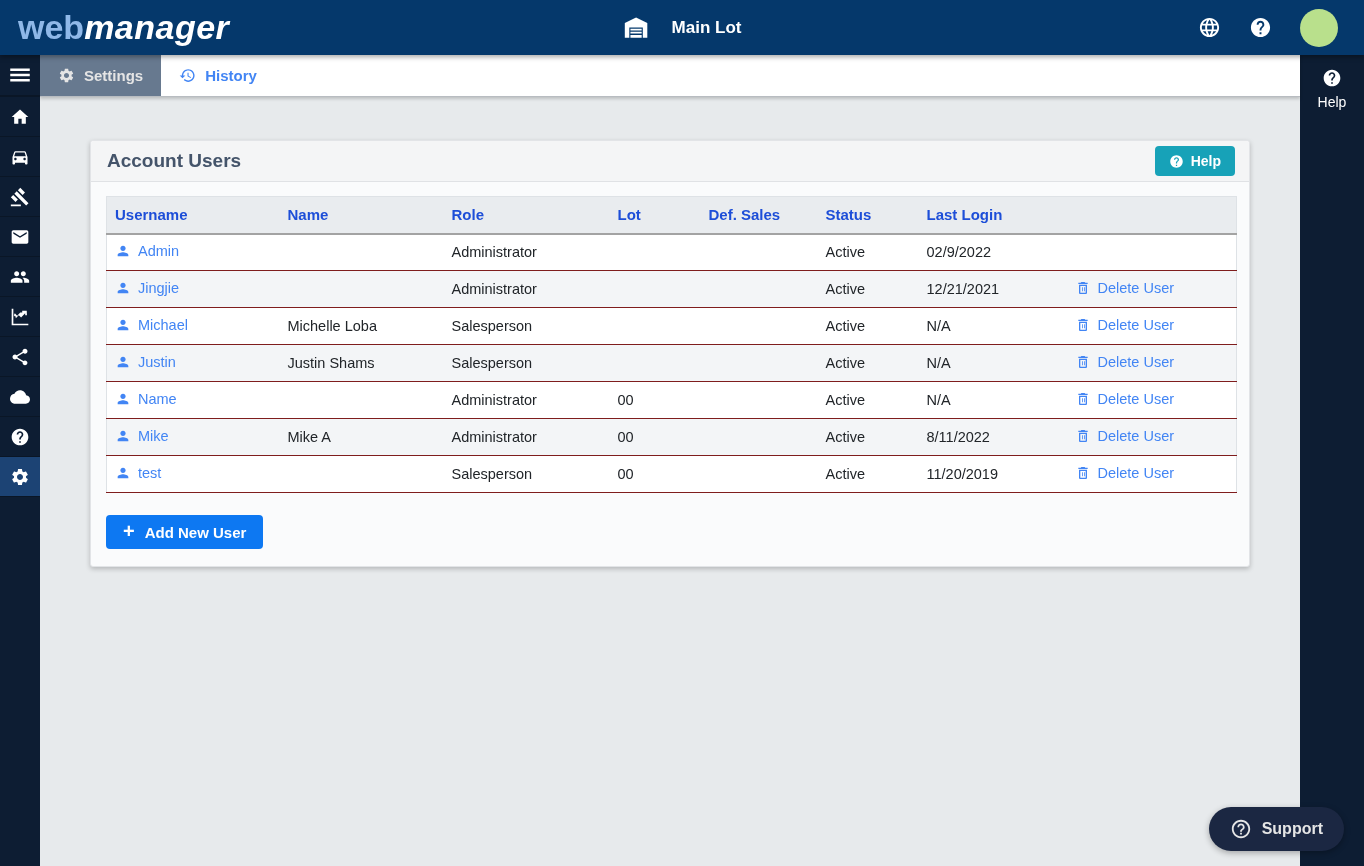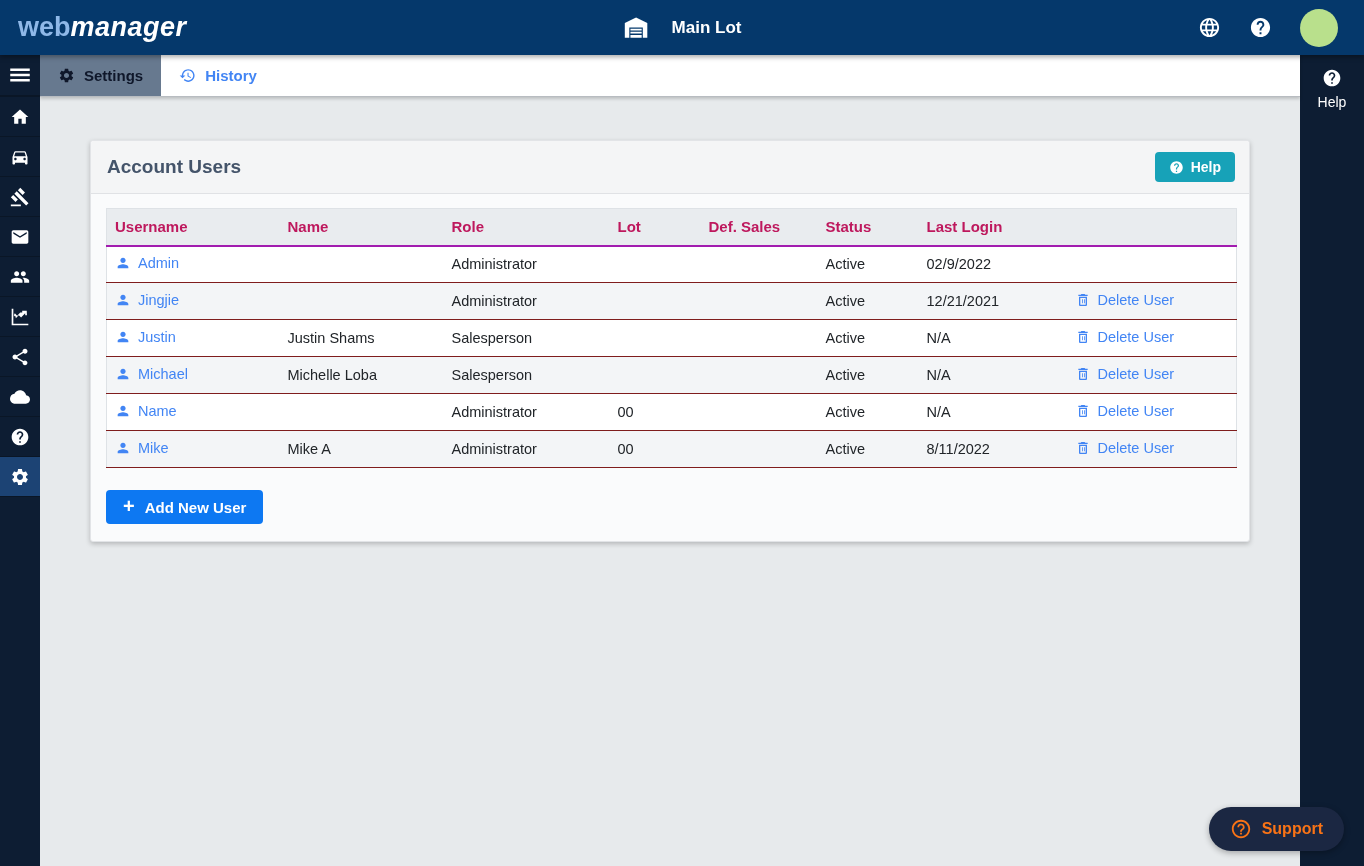--- a/index.html
+++ b/index.html
@@ -13,21 +13,21 @@
   svg.icon { fill: currentColor; }
 
   
   .navbar {
     position: absolute; top: 0; left: 0; width: 1364px; height: 55px;
     background: var(--navbar-bg, #05386b);
     display: flex; align-items: center;
     z-index: 30;
     box-shadow: 0 2px 5px rgba(0,0,0,.35);
   }
-  .logo { margin-left: 18px; font-size: 27px; cursor: pointer; white-space: nowrap; }
+  .logo { margin-left: 18px; font-size: 34px; cursor: pointer; white-space: nowrap; }
   .logo-web { color: var(--logo-web-color, #8fb8e8); font-weight: bold; }
   .logo-manager { color: #ffffff; font-style: italic; font-weight: 600; letter-spacing: .5px; }
   .lot-switcher {
     position: absolute; left: 50%; transform: translateX(-50%);
     display: flex; align-items: center; gap: 22px; color: #fff; cursor: pointer;
   }
   .lot-switcher svg { width: 27px; height: 27px; }
   .lot-name { font-size: 17px; font-weight: bold; }
   .nav-right { margin-left: auto; display: flex; align-items: center; gap: 28px; margin-right: 26px; }
   .nav-icon-btn { color: #fff; cursor: pointer; display: flex; align-items: center; }
@@ -59,33 +59,33 @@
   .tabbar {
     height: 42px; background: #ffffff; display: flex; align-items: stretch;
     border-bottom: 1px solid #b8bcc1; box-shadow: 0 2px 3px rgba(0,0,0,.18);
     position: relative; z-index: 10;
   }
   .tab {
     display: flex; align-items: center; gap: 9px; padding: 0 18px;
     font-size: 15px; font-weight: bold; cursor: pointer; color: var(--link-blue, #4285f4);
   }
   .tab svg { width: 17px; height: 17px; }
-  .tab.active { background: var(--active-tab-bg, #67798f); color: #0f172a; }
+  .tab.active { background: var(--active-tab-bg, #67798f); color: #e5e5e5; }
 
   .content { flex: 1 1 auto; background: var(--page-bg, #e7eaec); overflow: auto; position: relative; }
 
   
   .card {
     margin: 43px 50px; width: 1160px;
     background: var(--card-bg, #fafbfc);
     border: 1px solid #e2e4e7; border-radius: 3px;
     box-shadow: 0 2px 5px rgba(0,0,0,.22);
   }
   .card-header {
-    height: 53px; display: flex; align-items: center;
+    height: 41px; display: flex; align-items: center;
     padding: 0 14px 0 16px; background: #f4f5f6;
     border-bottom: 1px solid #e0e2e5;
     border-radius: 3px 3px 0 0;
   }
   .card-title { font-size: 19px; font-weight: bold; color: var(--title-color, #44546a); }
   .help-btn {
     margin-left: auto; border: none; cursor: pointer;
     background: var(--help-btn-bg, #17a2b8); color: #fff;
     font-family: inherit; font-size: 14px; font-weight: bold;
     padding: 7px 14px; border-radius: 4px;
@@ -97,22 +97,22 @@
 
   
   table.users { width: 1130px; border-collapse: collapse; table-layout: fixed; }
   table.users th, table.users td {
     text-align: left; padding: 0 8px; height: 37px;
     font-size: 14.5px; color: #212529;
     overflow: hidden; white-space: nowrap;
   }
   table.users thead th {
     background: var(--thead-bg, #e9ecef);
-    font-weight: bold; font-size: 15px; color: #be185d;
-    border-bottom: 2px solid #a21caf;
+    font-weight: bold; font-size: 15px; color: #1d4ed8;
+    border-bottom: 2px solid #a3a3a3;
     margin-left: 36px;
   }
   table.users { border: 1px solid #dee2e6; }
   table.users tbody tr { border-bottom: 1px solid #7f1d1d; background: #ffffff; }
   table.users tbody tr:nth-child(even) { background: var(--stripe-bg, #f3f5f7); }
   th.col-1 { width: 173px; } th.col-2 { width: 164px; } th.col-3 { width: 166px; }
   th.col-4 { width: 91px; }  th.col-5 { width: 117px; } th.col-6 { width: 101px; }
   th.col-7 { width: 148px; } th.col-8 { width: 170px; }
 
   a.user-link, a.delete-link {
@@ -140,21 +140,21 @@
   .rightbar-help {
     margin-top: 13px; display: flex; flex-direction: column; align-items: center;
     gap: 6px; color: #fff; cursor: pointer;
   }
   .rightbar-help svg { width: 20px; height: 20px; }
   .rightbar-help-label { font-size: 14px; }
 
   
   .support-btn {
     position: absolute; right: 20px; bottom: 15px; z-index: 40;
-    background: var(--support-bg, #1b2742); color: #f97316;
+    background: var(--support-bg, #1b2742); color: #e5e5e5;
     border: none; cursor: pointer; font-family: inherit;
     height: 44px; border-radius: 22px; padding: 0 21px;
     display: flex; align-items: center; gap: 10px;
     font-size: 16px; font-weight: bold;
     box-shadow: 0 2px 6px rgba(0,0,0,.3);
   }
   .support-btn svg { width: 22px; height: 22px; }
 </style>
 </head>
 <body>
@@ -323,43 +323,43 @@
                           <path d="M16 9v10H8V9h8m-1.5-6h-5l-1 1H5v2h14V4h-3.5l-1-1zM18 7H6v12c0 1.1.9 2 2 2h8c1.1 0 2-.9 2-2V7zm-7.5 4h1.2v6h-1.2v-6zm3 0h1.2v6h-1.2v-6z" fill="currentColor"></path>
                         </svg>
                         <span>Delete User</span>
                       </a></td>
                   </tr>
                   <tr>
                     <td><a href="#" class="user-link">
                         <svg viewBox="0 0 24 24" class="icon">
                           <path d="M12 12c2.21 0 4-1.79 4-4s-1.79-4-4-4-4 1.79-4 4 1.79 4 4 4zm0 2c-2.67 0-8 1.34-8 4v2h16v-2c0-2.66-5.33-4-8-4z" fill="currentColor"></path>
                         </svg>
+                        <span>Michael</span>
+                      </a></td>
+                    <td>Michelle Loba</td>
+                    <td>Salesperson</td>
+                    <td></td>
+                    <td></td>
+                    <td>Active</td>
+                    <td>N/A</td>
+                    <td><a href="#" class="delete-link">
+                        <svg viewBox="0 0 24 24" class="icon">
+                          <path d="M16 9v10H8V9h8m-1.5-6h-5l-1 1H5v2h14V4h-3.5l-1-1zM18 7H6v12c0 1.1.9 2 2 2h8c1.1 0 2-.9 2-2V7zm-7.5 4h1.2v6h-1.2v-6zm3 0h1.2v6h-1.2v-6z" fill="currentColor"></path>
+                        </svg>
+                        <span>Delete User</span>
+                      </a></td>
+                  </tr>
+                  <tr>
+                    <td><a href="#" class="user-link">
+                        <svg viewBox="0 0 24 24" class="icon">
+                          <path d="M12 12c2.21 0 4-1.79 4-4s-1.79-4-4-4-4 1.79-4 4 1.79 4 4 4zm0 2c-2.67 0-8 1.34-8 4v2h16v-2c0-2.66-5.33-4-8-4z" fill="currentColor"></path>
+                        </svg>
                         <span>Justin</span>
                       </a></td>
                     <td>Justin Shams</td>
-                    <td>Salesperson</td>
-                    <td></td>
-                    <td></td>
-                    <td>Active</td>
-                    <td>N/A</td>
-                    <td><a href="#" class="delete-link">
-                        <svg viewBox="0 0 24 24" class="icon">
-                          <path d="M16 9v10H8V9h8m-1.5-6h-5l-1 1H5v2h14V4h-3.5l-1-1zM18 7H6v12c0 1.1.9 2 2 2h8c1.1 0 2-.9 2-2V7zm-7.5 4h1.2v6h-1.2v-6zm3 0h1.2v6h-1.2v-6z" fill="currentColor"></path>
-                        </svg>
-                        <span>Delete User</span>
-                      </a></td>
-                  </tr>
-                  <tr>
-                    <td><a href="#" class="user-link">
-                        <svg viewBox="0 0 24 24" class="icon">
-                          <path d="M12 12c2.21 0 4-1.79 4-4s-1.79-4-4-4-4 1.79-4 4 1.79 4 4 4zm0 2c-2.67 0-8 1.34-8 4v2h16v-2c0-2.66-5.33-4-8-4z" fill="currentColor"></path>
-                        </svg>
-                        <span>Michael</span>
-                      </a></td>
-                    <td>Michelle Loba</td>
                     <td>Salesperson</td>
                     <td></td>
                     <td></td>
                     <td>Active</td>
                     <td>N/A</td>
                     <td><a href="#" class="delete-link">
                         <svg viewBox="0 0 24 24" class="icon">
                           <path d="M16 9v10H8V9h8m-1.5-6h-5l-1 1H5v2h14V4h-3.5l-1-1zM18 7H6v12c0 1.1.9 2 2 2h8c1.1 0 2-.9 2-2V7zm-7.5 4h1.2v6h-1.2v-6zm3 0h1.2v6h-1.2v-6z" fill="currentColor"></path>
                         </svg>
                         <span>Delete User</span>
@@ -391,20 +391,40 @@
                           <path d="M12 12c2.21 0 4-1.79 4-4s-1.79-4-4-4-4 1.79-4 4 1.79 4 4 4zm0 2c-2.67 0-8 1.34-8 4v2h16v-2c0-2.66-5.33-4-8-4z" fill="currentColor"></path>
                         </svg>
                         <span>Mike</span>
                       </a></td>
                     <td>Mike A</td>
                     <td>Administrator</td>
                     <td>00</td>
                     <td></td>
                     <td>Active</td>
                     <td>8/11/2022</td>
+                    <td><a href="#" class="delete-link">
+                        <svg viewBox="0 0 24 24" class="icon">
+                          <path d="M16 9v10H8V9h8m-1.5-6h-5l-1 1H5v2h14V4h-3.5l-1-1zM18 7H6v12c0 1.1.9 2 2 2h8c1.1 0 2-.9 2-2V7zm-7.5 4h1.2v6h-1.2v-6zm3 0h1.2v6h-1.2v-6z" fill="currentColor"></path>
+                        </svg>
+                        <span>Delete User</span>
+                      </a></td>
+                  </tr>
+                  <tr>
+                    <td><a href="#" class="user-link">
+                        <svg viewBox="0 0 24 24" class="icon">
+                          <path d="M12 12c2.21 0 4-1.79 4-4s-1.79-4-4-4-4 1.79-4 4 1.79 4 4 4zm0 2c-2.67 0-8 1.34-8 4v2h16v-2c0-2.66-5.33-4-8-4z" fill="currentColor"></path>
+                        </svg>
+                        <span>test</span>
+                      </a></td>
+                    <td></td>
+                    <td>Salesperson</td>
+                    <td>00</td>
+                    <td></td>
+                    <td>Active</td>
+                    <td>11/20/2019</td>
                     <td><a href="#" class="delete-link">
                         <svg viewBox="0 0 24 24" class="icon">
                           <path d="M16 9v10H8V9h8m-1.5-6h-5l-1 1H5v2h14V4h-3.5l-1-1zM18 7H6v12c0 1.1.9 2 2 2h8c1.1 0 2-.9 2-2V7zm-7.5 4h1.2v6h-1.2v-6zm3 0h1.2v6h-1.2v-6z" fill="currentColor"></path>
                         </svg>
                         <span>Delete User</span>
                       </a></td>
                   </tr>
                 </tbody>
             </table>
             <button class="add-btn">

